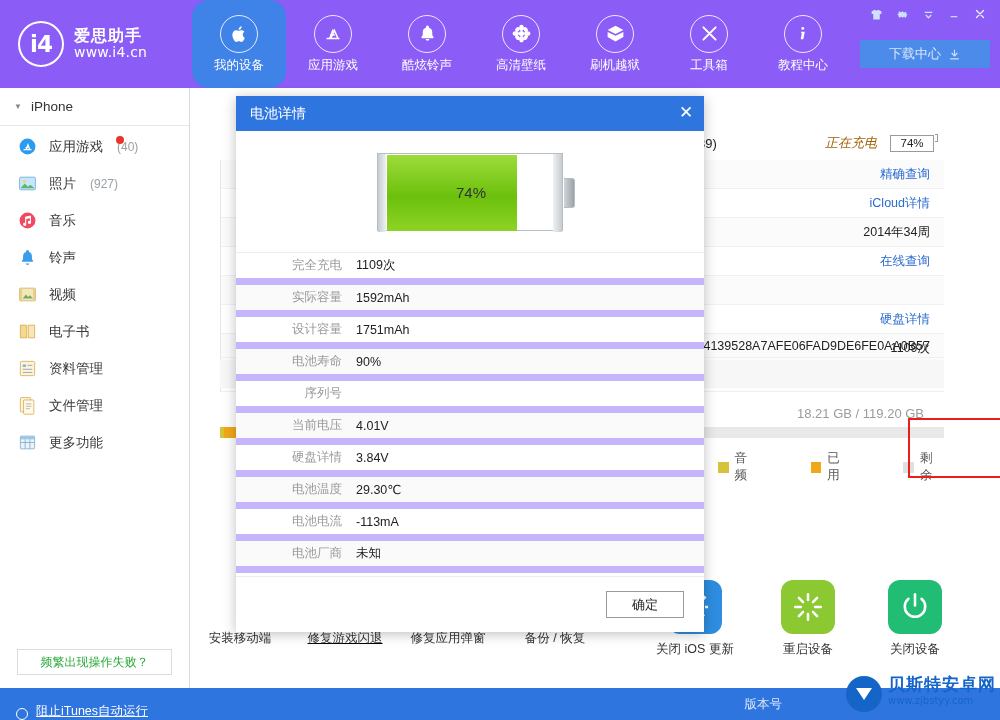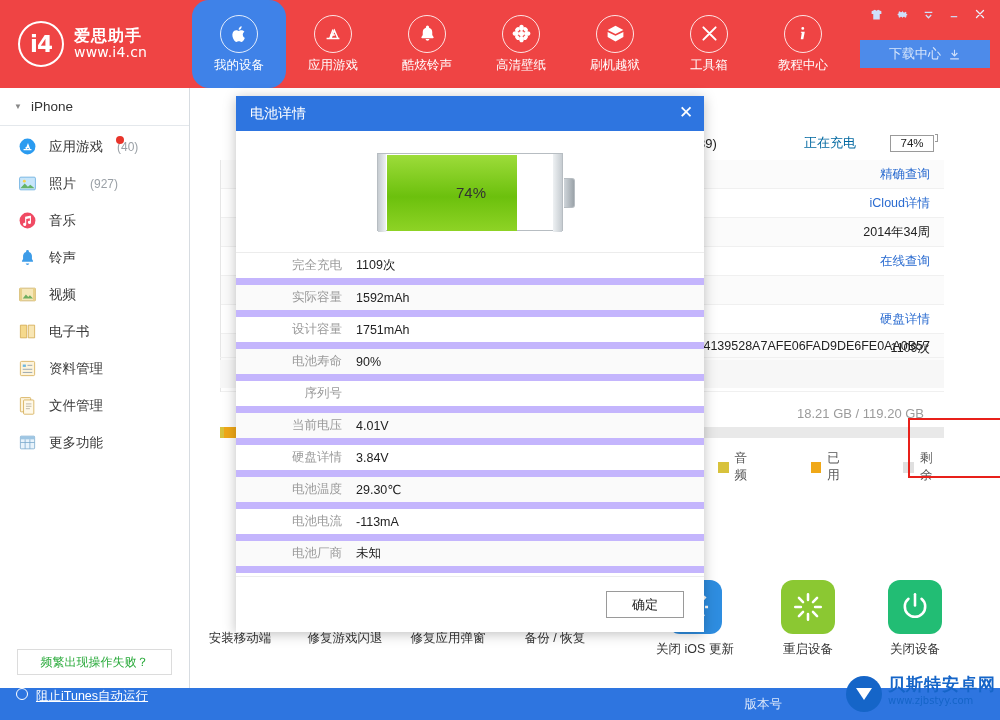--- a/index.html
+++ b/index.html
@@ -6,21 +6,21 @@
   body {
     width: 1000px; height: 720px; overflow: hidden;
     font-family: "Liberation Sans", "DejaVu Sans", sans-serif;
     background: #ffffff; position: relative;
     -webkit-font-smoothing: antialiased;
   }
 
   
   .header {
     position: absolute; left: 0; top: 0; width: 1000px; height: 88px;
-    background: #ef4444;
+    background: #8b5cf6;
   }
   .brand {
     position: absolute; left: 0; top: 0; width: 190px; height: 88px;
     display: flex; align-items: center; padding-left: 18px; gap: 10px;
   }
   .brand-logo {
     width: 46px; height: 46px; border-radius: 50%;
     border: 2px solid #ffffff; display: flex; align-items: center;
     justify-content: center; color: #fff; font-size: 23px;
     font-weight: bold; font-family: "DejaVu Sans", sans-serif;
@@ -101,21 +101,21 @@
   
   .main {
     position: absolute; left: 190px; top: 88px; width: 810px; height: 600px;
     background: #fff;
   }
   .device-title {
     position: absolute; left: 0; top: 42px; width: 810px; height: 26px;
     display: flex; align-items: center; font-size: 13px; color: #222;
   }
   .dev-name { position: absolute; left: 500px; }
-  .charging { position: absolute; left: 614px; color: #0369a1; }
+  .charging { position: absolute; left: 635px; color: #a16207; font-style: italic; }
   .batt-box {
     position: absolute; left: 700px; width: 44px; height: 17px;
     border: 1px solid #9a9a9a; font-size: 11.5px; display: flex;
     align-items: center; justify-content: center; color: #222;
   }
   .batt-nub {
     position: absolute; left: 745px; top: 4px; width: 3px; height: 8px;
     border: 1px solid #9a9a9a; border-left: none;
   }
 
@@ -181,21 +181,21 @@
   }
   .tool-label { font-size: 12.5px; color: #333; white-space: nowrap; }
 
   
   .statusbar {
     position: absolute; left: 0; bottom: 0; width: 1000px; height: 32px;
     background: #2E75E0; color: #fff; font-size: 12.5px;
   }
   .status-left {
     position: absolute; left: 16px; top: 0; height: 32px; display: flex;
-    align-items: flex-start; gap: 8px; cursor: pointer;
+    align-items: flex-end; gap: 8px; cursor: pointer;
   }
   .radio-circle {
     width: 12px; height: 12px; border: 1.5px solid #ffffff; border-radius: 50%;
     display: inline-block;
   }
   .status-left span { text-decoration: underline; }
   .status-right {
     position: absolute; right: 218px; top: 0; height: 32px; display: flex;
     align-items: center; color: #dbe7fa;
   }
@@ -580,21 +580,21 @@
         <span class="swatch" style="background:#e0e0e0"></span>
         <span>剩余</span>
       </div>
     </div>
   </div>
 
   <div class="bottom-tools">
     <div class="tool" style="left:0px; top:52px;">
       <span class="tool-label">安装移动端</span>
     </div>
-    <div class="tool" style="left:105px; top:52px;">
+    <div class="tool" style="left:105px; top:52px;text-decoration:underline;">
       <span class="tool-label">修复游戏闪退</span>
     </div>
     <div class="tool" style="left:208px; top:52px;">
       <span class="tool-label">修复应用弹窗</span>
     </div>
     <div class="tool" style="left:315px; top:52px;">
       <span class="tool-label">备份 / 恢复</span>
     </div>
 
     <div class="tool" style="left:455px; top:2px;">

